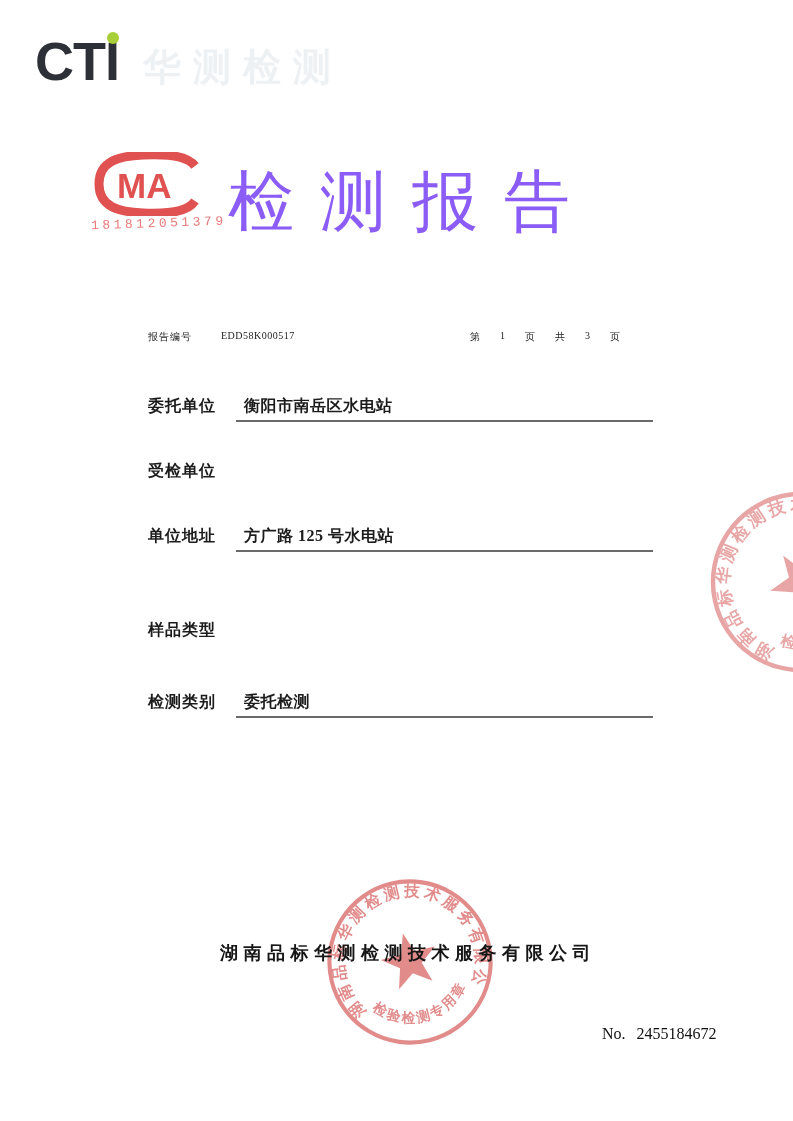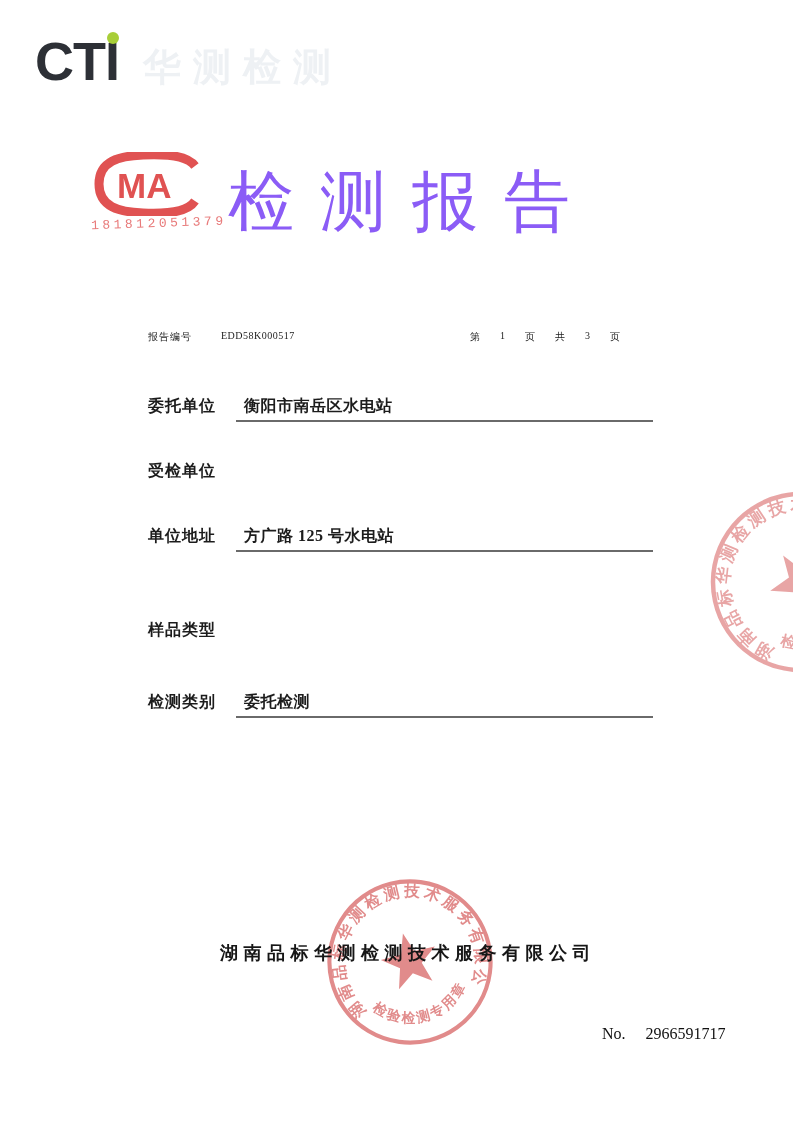--- a/index.html
+++ b/index.html
@@ -104,21 +104,21 @@
   }
 
   
   .company-name {
     position: absolute; left: 220px; top: 941px; z-index: 3;
     font-size: 18px; font-weight: 600; letter-spacing: 5.5px;
     white-space: nowrap; color: #161616;
   }
   .serial {
     position: absolute; left: 602px; top: 1025px; z-index: 3;
-    font-size: 16px; color: #111; display: flex; gap: 20px;
+    font-size: 16px; color: #111; display: flex; gap: 11px;
   }
 </style>
 </head>
 <body>
 
 <div class="page">
 
   <div class="logo">
     <span class="logo-text">CTI</span>
     <span class="logo-dot"></span>
@@ -191,16 +191,16 @@
     </defs>
     <circle cx="95" cy="95" r="88" stroke-width="4.5"></circle>
     <polygon points="95,63 102.5,84.6 125.4,85.1 107.2,99 113.8,120.9 95,107.8 76.2,120.9 82.8,99 64.6,85.1 87.5,84.6"></polygon>
     <text class="seal-ring-text"><textPath href="#arcTopA">湖南品标华测检测技术服务有限公司</textPath></text>
     <text class="seal-caption-text"><textPath href="#arcBotA" startOffset="3">检验检测专用章</textPath></text>
   </svg>
 
   <div class="company-name">湖南品标华测检测技术服务有限公司</div>
   <div class="serial">
     <span>No.</span>
-    <span>2966591717</span>
+    <span>2455184672</span>
   </div>
 
 </div>
 
 </body></html>

